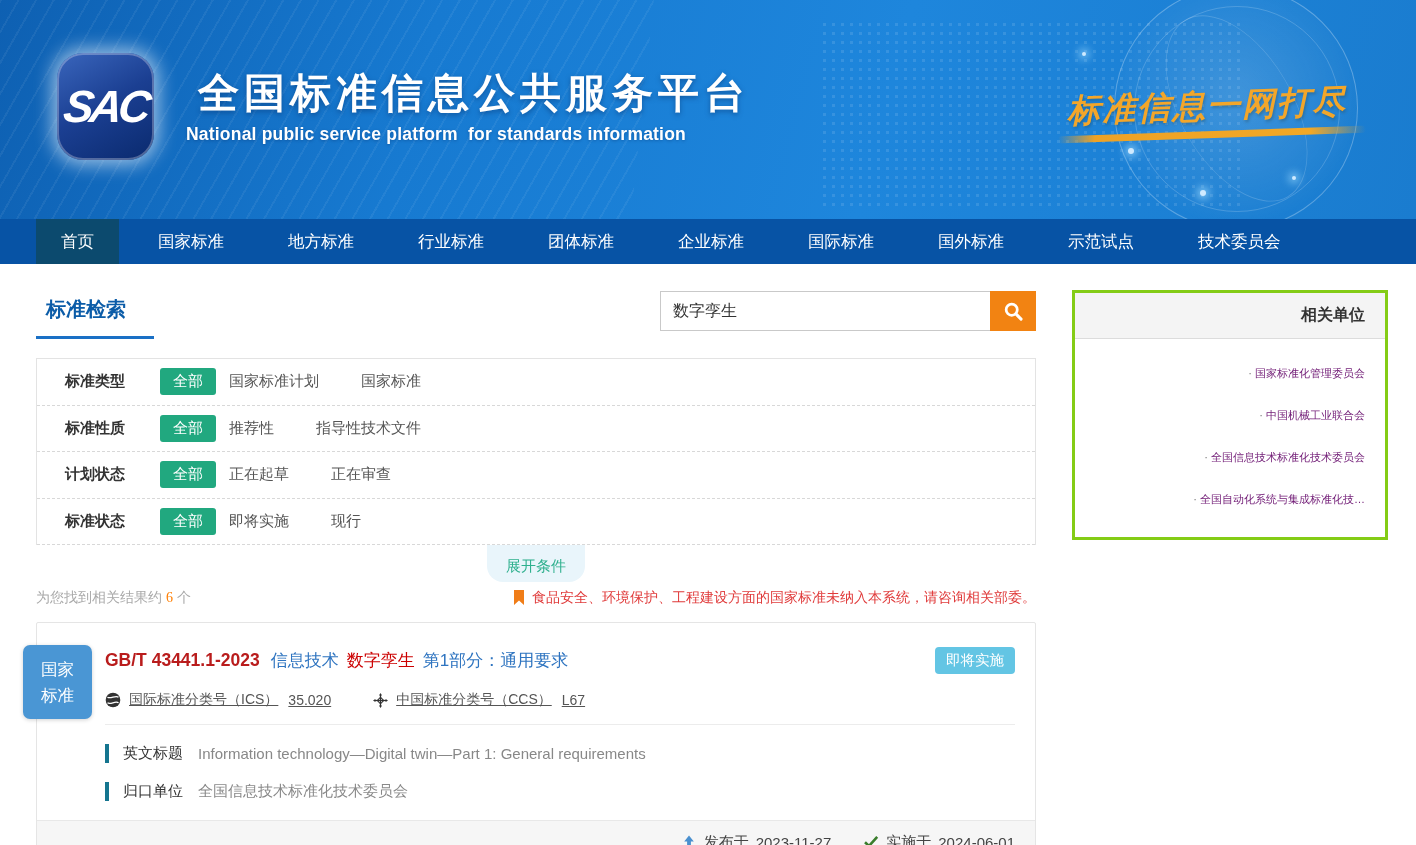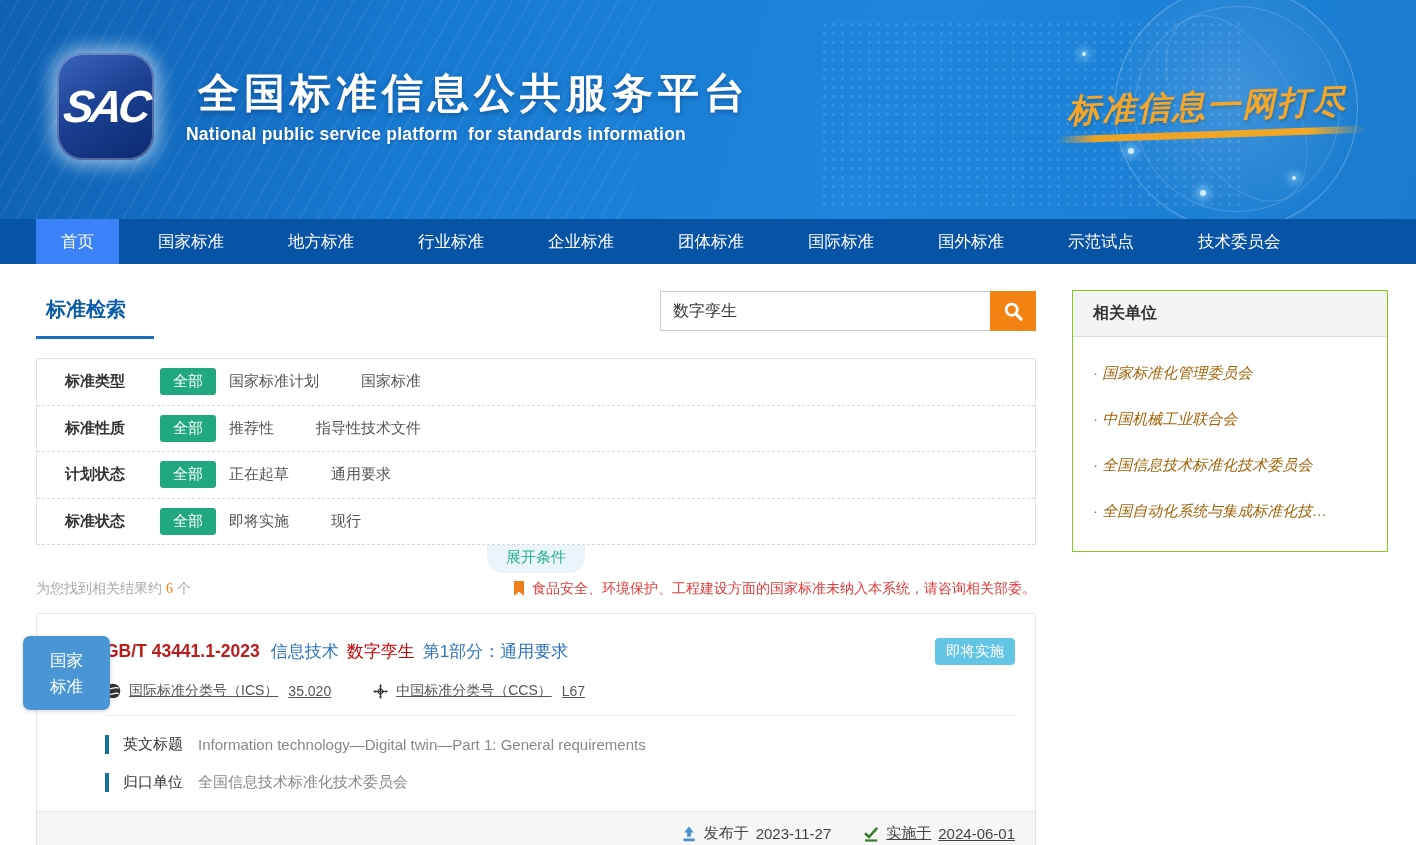--- a/index.html
+++ b/index.html
@@ -33,21 +33,21 @@
   .slogan { position:absolute; right:56px; top:84px; width:306px; text-align:center; font-size:33px;
     font-weight:bold; font-style:italic; color:#f3a62a; letter-spacing:2px; transform:rotate(-2deg);
     text-shadow:1px 2px 3px rgba(40,40,10,0.25); white-space:nowrap; }
   .slogan-line { position:absolute; right:50px; top:131px; width:308px; height:7px; border-radius:4px;
     transform:rotate(-2deg);
     background:linear-gradient(90deg, rgba(240,162,40,0), #eda226 12%, #f2a826 82%, rgba(240,162,40,0)); }
 
   
   .nav { height:45px; background:#0753a5; display:flex; align-items:stretch; padding-left:36px; gap:14px; }
   .nav-item { display:flex; align-items:center; padding:0 25px; color:#fff; font-size:16.5px; cursor:pointer; white-space:nowrap; }
-  .nav-item.active { background:#3b82f6; }
+  .nav-item.active { background:#0c4a6e; }
 
   
   .main { display:flex; gap:36px; padding:26px 28px 0 36px; align-items:flex-start; }
   .left-col { width:1000px; }
   .right-col { width:316px; }
 
   .search-row { display:flex; justify-content:space-between; align-items:flex-start; }
   .section-tab { display:inline-block; font-size:20px; font-weight:bold; color:#0b5ca8;
     padding:6px 28px 13px 10px; border-bottom:3px solid #1a70c5; }
   .search-group { display:flex; margin-top:1px; }
@@ -57,31 +57,31 @@
     justify-content:center; cursor:pointer; }
 
   .filter-box { margin-top:19px; border:1px solid #e3e3e3; border-bottom:none; background:#fff; }
   .filter-row { display:flex; align-items:center; height:46.5px; padding-left:28px;
     border-bottom:1px dashed #d8d8d8; font-size:15px; }
   .filter-label { width:95px; font-weight:bold; color:#333; }
   .filter-all { background:#21a87f; color:#fff; padding:4px 13px; border-radius:3px; margin-right:13px; cursor:pointer; }
   .filter-opt { color:#555; margin-right:42px; cursor:pointer; }
 
   .expand-wrap { display:flex; justify-content:center; }
-  .expand-btn { background:#e9f5fb; color:#2fb08e; font-size:15px; padding:3px 19px 6px;
+  .expand-btn { background:#e9f5fb; color:#2fb08e; font-size:15px; padding:12px 19px 6px;
     border-radius:0 0 16px 16px; cursor:pointer; }
 
   .summary-row { display:flex; justify-content:space-between; align-items:center; margin-top:7px; font-size:14px;font-family:Liberation Serif, serif; }
   .summary-left { color:#a9a9a9; }
   .summary-count { color:#ff7e00; margin:0 4px; }
   .notice { display:flex; align-items:center; gap:7px; color:#e03a3a; }
 
   
   .card { position:relative; margin-top:15px; border:1px solid #e5e5e5; border-radius:2px; background:#fff; }
-  .type-badge { position:absolute; left:-14px; top:22px; width:87px; padding:11px 0; background:#4a96d4;
+  .type-badge { position:absolute; left:-14px; top:22px; width:69px; padding:11px 0; background:#4a96d4;
     color:#fff; font-size:16.5px; line-height:26px; text-align:center; border-radius:7px;
     box-shadow:0 1px 4px rgba(0,0,0,0.18); cursor:pointer; }
   .card-body { padding:24px 20px 0 68px; }
   .title-row { display:flex; align-items:center; font-size:17px; }
   .code { color:#b91c1c; font-weight:bold; font-size:17.5px; margin-right:11px; cursor:pointer; }
   .t-blue { color:#2e74c0; margin-right:8px; cursor:pointer; }
   .t-red { color:#cc0000; margin-right:8px; cursor:pointer; }
   .status-badge { margin-left:auto; background:#63c5e4; color:#fff; font-size:14.5px; padding:4px 11px;
     border-radius:4px; }
   .meta-row { display:flex; align-items:center; margin-top:17px; color:#555; font-size:14px;text-decoration:underline; }
@@ -92,26 +92,26 @@
   .info-row { display:flex; align-items:center; margin-top:19px; }
   .info-bar { width:4px; height:19px; background:#15758f; margin-right:14px; }
   .info-label { color:#333; font-size:15px; margin-right:15px; }
   .info-value { color:#888; font-size:15px; }
   .card-footer { margin-top:19px; background:#f6f6f6; border-top:1px solid #e8e8e8; padding:12px 20px;
     display:flex; justify-content:flex-end; align-items:center; color:#444; font-size:15px; }
   .foot-item { display:flex; align-items:center; gap:7px; }
   .foot-item + .foot-item { margin-left:32px;text-decoration:underline; }
 
   
-  .side-box { border:1px solid #84cc16; background:#fff; }
+  .side-box { border:3px solid #84cc16; background:#fff;text-align:right; }
   .side-header { background:#f4f4f4; border-bottom:1px solid #dcdcdc; padding:12px 20px; font-size:16px;
     font-weight:bold; color:#333; }
   .side-list { padding:13px 20px 17px; }
-  .side-item { padding:13.5px 0; font-size:15px; color:#a16207; cursor:pointer; white-space:nowrap;
-    overflow:hidden; text-overflow:ellipsis;font-style:italic; }
+  .side-item { padding:13.5px 0; font-size:11px; color:#701a75; cursor:pointer; white-space:nowrap;
+    overflow:hidden; text-overflow:ellipsis; }
   .side-item::before { content:"· "; color:#777; }
 </style>
 </head>
 <body>
 
 <div class="header">
   <div class="map-dots"></div>
   <div class="globe"></div>
   <div class="spark" style="right:282px; top:148px;"></div>
   <div class="spark" style="right:330px; top:52px; width:4px; height:4px;"></div>
@@ -124,22 +124,22 @@
   <div class="brand-sub">National public service platform  for standards information</div>
   <div class="slogan-line"></div>
   <div class="slogan">标准信息一网打尽</div>
 </div>
 
 <div class="nav">
     <div class="nav-item active">首页</div>
     <div class="nav-item">国家标准</div>
     <div class="nav-item">地方标准</div>
     <div class="nav-item">行业标准</div>
+    <div class="nav-item">团体标准</div>
     <div class="nav-item">企业标准</div>
-    <div class="nav-item">团体标准</div>
     <div class="nav-item">国际标准</div>
     <div class="nav-item">国外标准</div>
     <div class="nav-item">示范试点</div>
     <div class="nav-item">技术委员会</div>
   </div>
 
 <div class="main">
 
   <div class="left-col">
 
@@ -168,21 +168,21 @@
         <div class="filter-row">
           <span class="filter-label">标准性质</span>
           <span class="filter-all">全部</span>
           <span class="filter-opt">推荐性</span>
           <span class="filter-opt">指导性技术文件</span>
         </div>
         <div class="filter-row">
           <span class="filter-label">计划状态</span>
           <span class="filter-all">全部</span>
           <span class="filter-opt">正在起草</span>
-          <span class="filter-opt">通用要求</span>
+          <span class="filter-opt">正在审查</span>
         </div>
         <div class="filter-row">
           <span class="filter-label">标准状态</span>
           <span class="filter-all">全部</span>
           <span class="filter-opt">即将实施</span>
           <span class="filter-opt">现行</span>
         </div>
       </div>
 
     <div class="expand-wrap">

